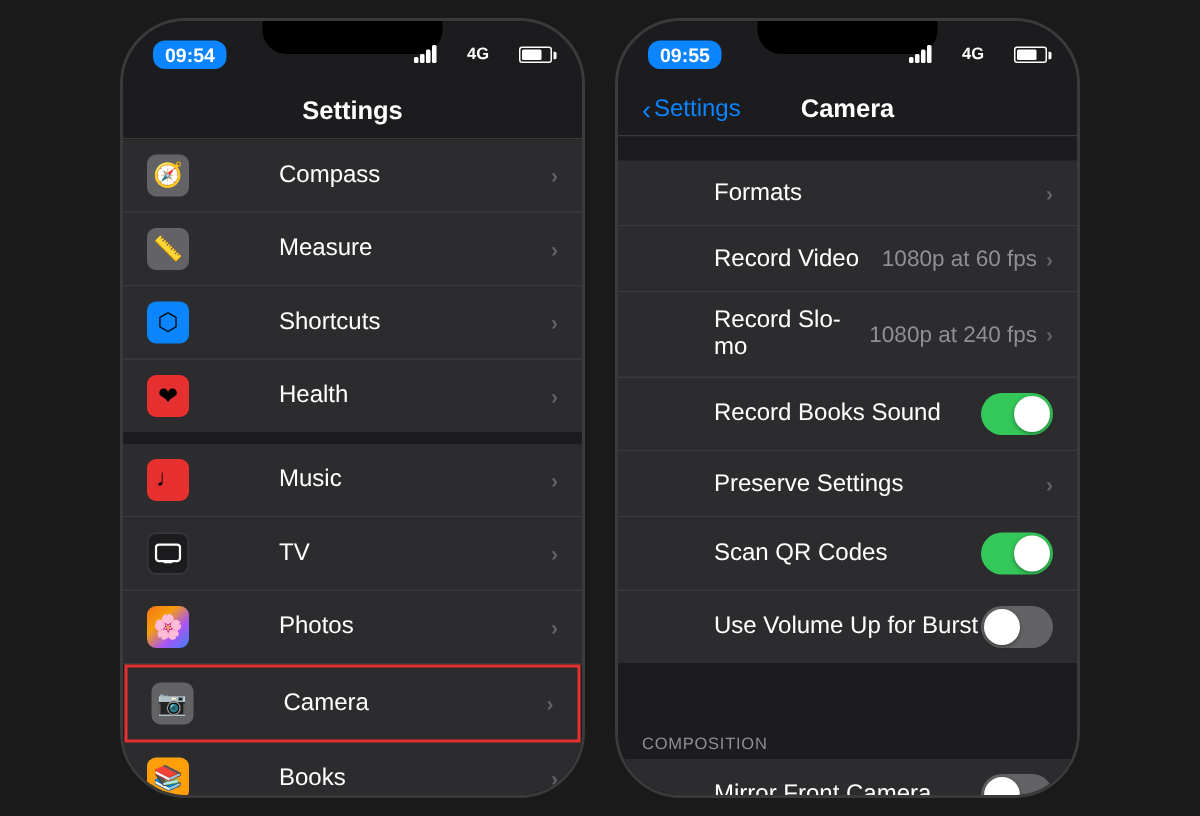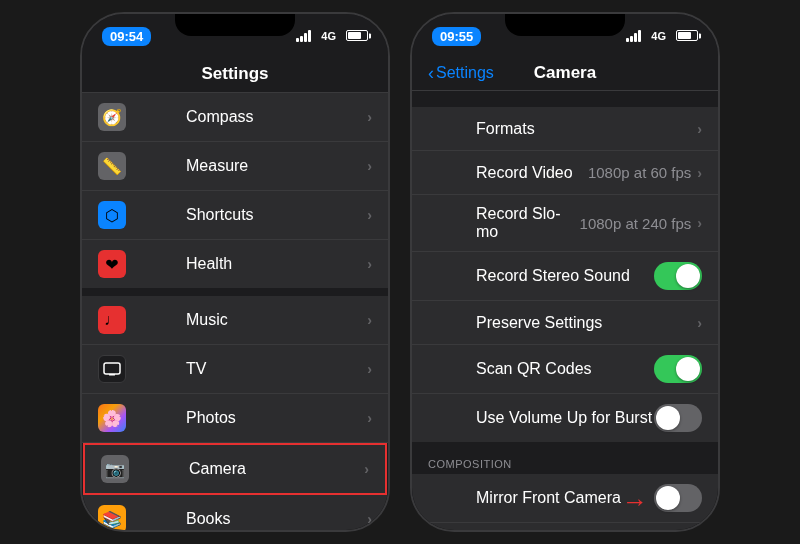--- a/index.html
+++ b/index.html
@@ -45,22 +45,22 @@
       top: 0;
       left: 50%;
       transform: translateX(-50%);
       width: 120px;
       height: 22px;
       background: #000;
       border-radius: 0 0 16px 16px;
     }
     .status-icons {
       display: flex;
-      align-items: flex-start;
-      gap: 10px;
+      align-items: flex-end;
+      gap: 20px;
       z-index: 1;
     }
     .signal-bars {
       display: flex;
       align-items: flex-end;
       gap: 1px;
       height: 12px;
     }
     .signal-bars span {
       background: #fff;
@@ -228,20 +228,21 @@
 
     
     .section-header {
       padding: 8px 16px 4px;
       background: #1c1c1e;
       font-size: 11px;
       font-weight: 500;
       color: #8e8e93;
       letter-spacing: 0.5px;
       text-transform: uppercase;
+      margin-top: 32px;
     }
 
     
     .left-phone .settings-list {
       padding-top: 0;
     }
 
     
     .right-phone .settings-list {
       padding-top: 16px;
@@ -388,21 +389,21 @@
         <span class="item-label">Record Video</span>
         <span class="item-value">1080p at 60 fps</span>
         <span class="chevron-right">›</span>
       </div>
       <div class="settings-item">
         <span class="item-label">Record Slo-mo</span>
         <span class="item-value">1080p at 240 fps</span>
         <span class="chevron-right">›</span>
       </div>
       <div class="settings-item">
-        <span class="item-label">Record Stereo Sound</span>
+        <span class="item-label">Record Books Sound</span>
         <div class="toggle on">
           <div class="toggle-knob"></div>
         </div>
       </div>
       <div class="settings-item">
         <span class="item-label">Preserve Settings</span>
         <span class="chevron-right">›</span>
       </div>
       <div class="settings-item">
         <span class="item-label">Scan QR Codes</span>

